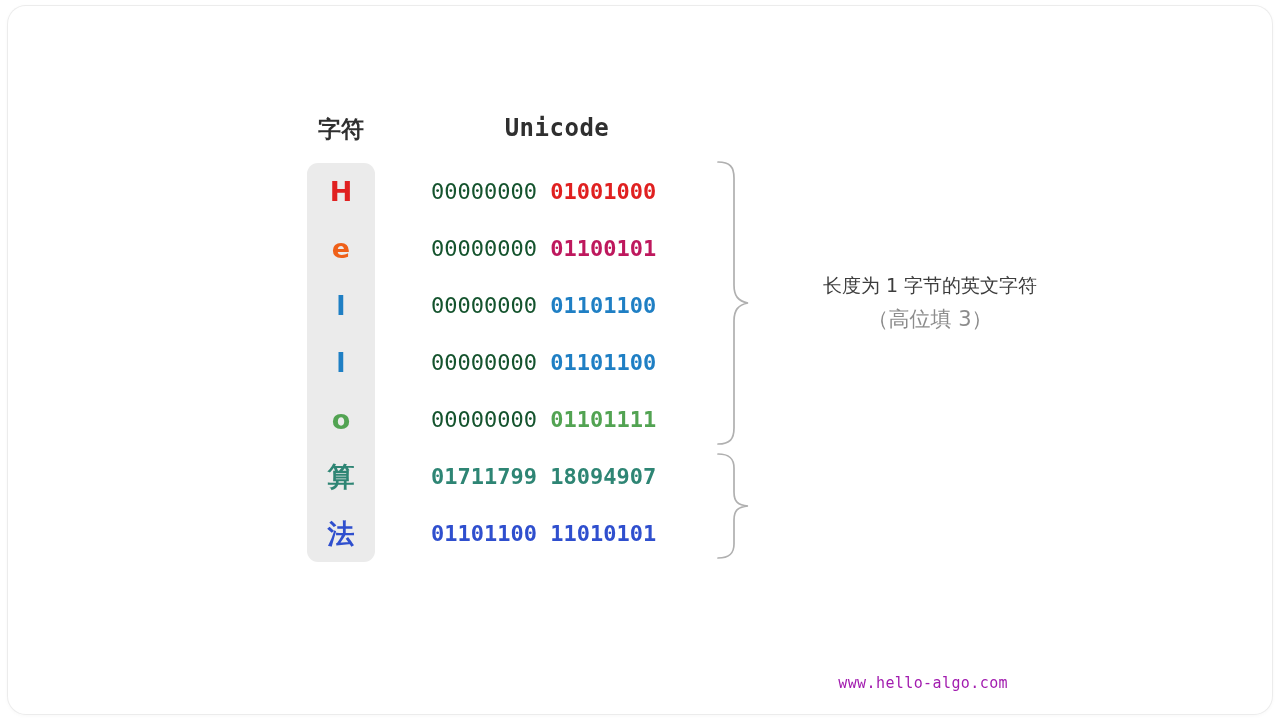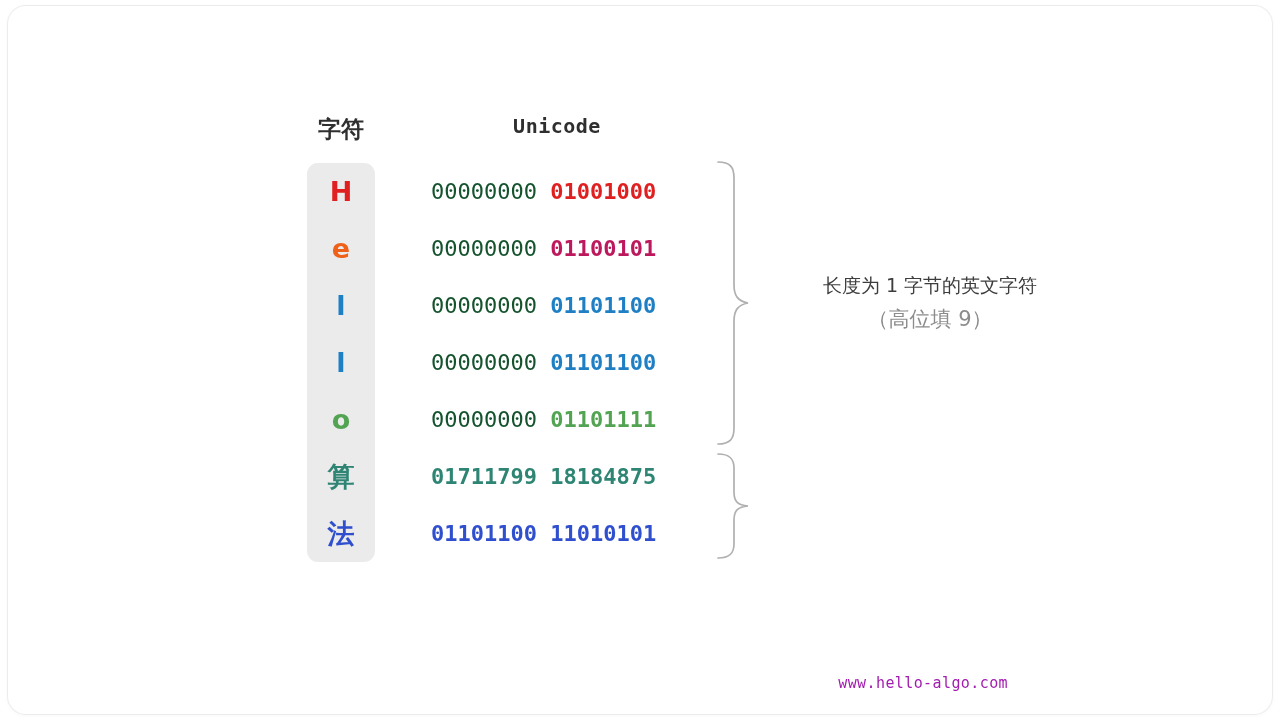--- a/index.html
+++ b/index.html
@@ -48,21 +48,21 @@
     width: 68px;
     text-align: center;
     font-size: 23px;
   }
   #header-unicode {
     left: 431px;
     top: 114px;
     width: 252px;
     text-align: center;
     font-family: "DejaVu Sans Mono", "Liberation Mono", monospace;
-    font-size: 20px;
+    font-size: 24px;
     letter-spacing: 0.5px;
   }
 
   
   #char-column {
     position: absolute;
     left: 307px;
     top: 163px;
     width: 68px;
     height: 399px;
@@ -185,39 +185,39 @@
       <div class="row" style="top: 334px;">
         <div class="char-cell" style="color: rgb(31, 127, 196);">l</div>
         <div class="bits"><span class="hi">00000000</span>&nbsp;<span class="lo" style="color: rgb(31, 127, 196);">01101100</span></div>
       </div>
       <div class="row" style="top: 391px;">
         <div class="char-cell" style="color: rgb(82, 163, 82);">o</div>
         <div class="bits"><span class="hi">00000000</span>&nbsp;<span class="lo" style="color: rgb(82, 163, 82);">01101111</span></div>
       </div>
       <div class="row" style="top: 448px;">
         <div class="char-cell cjk" style="color: rgb(46, 133, 116);">算</div>
-        <div class="bits"><span class="full" style="color: rgb(46, 133, 116);">01711799</span>&nbsp;<span class="lo" style="color: rgb(46, 133, 116);">18184875</span></div>
+        <div class="bits"><span class="full" style="color: rgb(46, 133, 116);">01711799</span>&nbsp;<span class="lo" style="color: rgb(46, 133, 116);">18094907</span></div>
       </div>
       <div class="row" style="top: 505px;">
         <div class="char-cell cjk" style="color: rgb(47, 79, 206);">法</div>
         <div class="bits"><span class="full" style="color: rgb(47, 79, 206);">01101100</span>&nbsp;<span class="lo" style="color: rgb(47, 79, 206);">11010101</span></div>
       </div>
     </div>
 
   <div class="brace" id="brace-ascii">
     <svg width="34" height="286" viewBox="0 0 34 286" fill="none" xmlns="http://www.w3.org/2000/svg">
       <path d="M2 2 C 14 2 18 7 18 18 L 18 125 C 18 136 22 141 32 143 C 22 145 18 150 18 161 L 18 268 C 18 279 14 284 2 284" stroke="#b0b0b0" stroke-width="1.7" fill="none" stroke-linecap="round"></path>
     </svg>
   </div>
   <div class="brace" id="brace-cjk">
     <svg width="34" height="108" viewBox="0 0 34 108" fill="none" xmlns="http://www.w3.org/2000/svg">
       <path d="M2 2 C 14 2 18 7 18 16 L 18 40 C 18 50 22 53 32 54 C 22 55 18 58 18 68 L 18 92 C 18 101 14 106 2 106" stroke="#b0b0b0" stroke-width="1.7" fill="none" stroke-linecap="round"></path>
     </svg>
   </div>
 
   <div class="annotation" id="annotation-ascii">
     <div class="anno-line1">长度为 1 字节的英文字符</div>
-    <div class="anno-line2">（高位填 9）</div>
+    <div class="anno-line2">（高位填 3）</div>
   </div>
 
   <div id="watermark">www.hello-algo.com</div>
 
 </div>
 
 </body></html>

